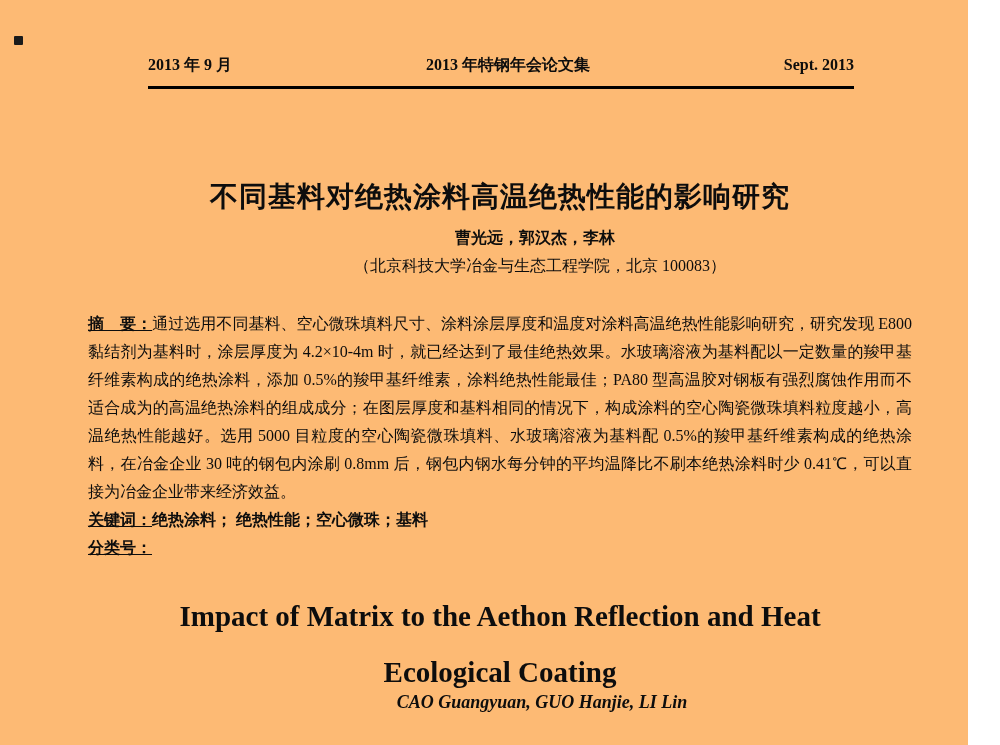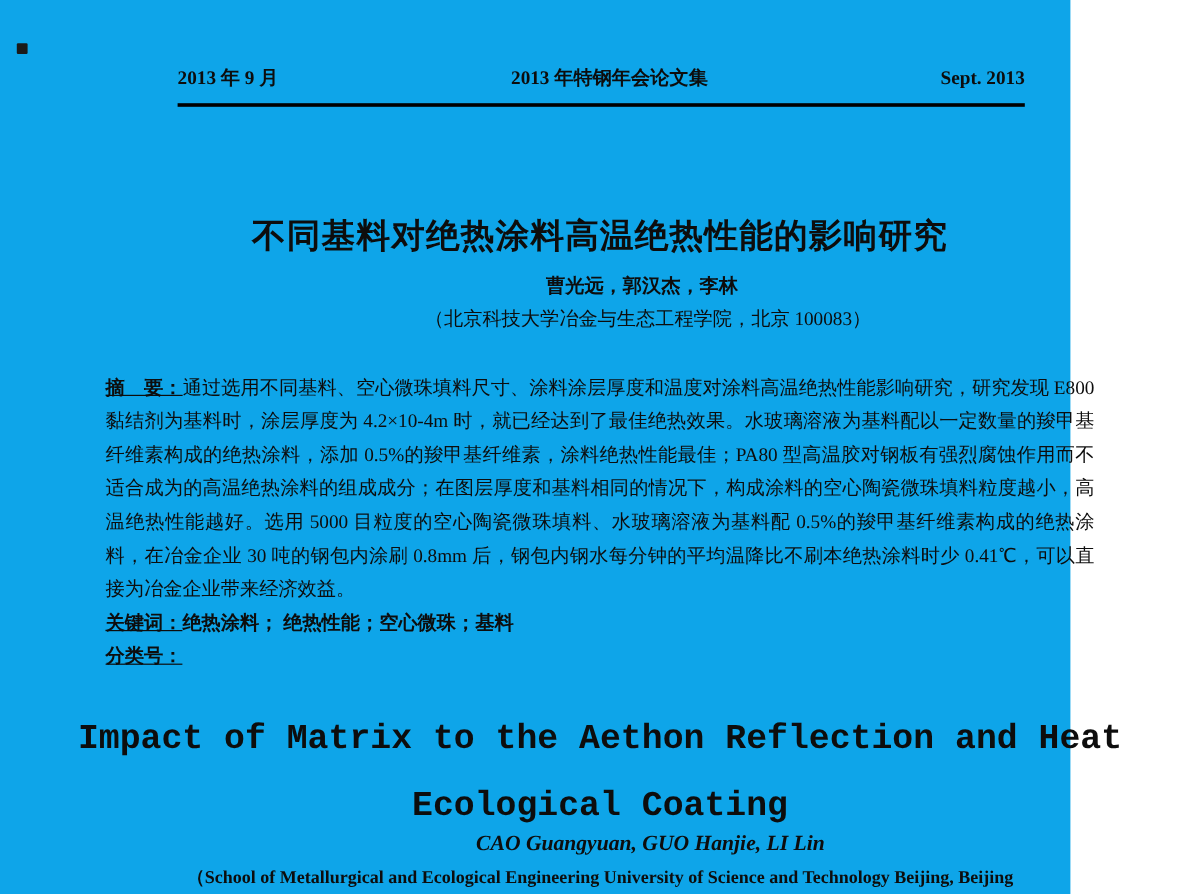--- a/index.html
+++ b/index.html
@@ -9,23 +9,23 @@
   }
   body {
     width: 1000px;
     height: 745px;
     overflow: hidden;
     font-family: "Liberation Serif", serif;
     color: #0d0d0d;
   }
   .page {
     position: relative;
-    width: 892px;
+    width: 968px;
     height: 745px;
-    background: #0ea5e9;
+    background: #fdba74;
   }
   .scan-artifact {
     position: absolute;
     left: 14px;
     top: 36px;
     width: 9px;
     height: 9px;
     background: #1a1a1a;
     border-radius: 1px;
   }
@@ -96,21 +96,21 @@
     margin-top: 0;
     font-weight: bold;
     text-align: left;
   }
   .title-en {
     position: absolute;
     left: 0;
     top: 588px;
     width: 1000px;
     text-align: center;
-    font-family: Liberation Mono, monospace;
+    font-family: Liberation Serif, serif;
     font-size: 29px;
     font-weight: bold;
     line-height: 56px;
   }
   .authors-en {
     position: absolute;
     left: 0;
     top: 692px;
     width: 1000px;
     text-align: center;
@@ -154,15 +154,14 @@
     <p class="classification-line"><span class="label-bold">分类号：</span></p>
   </div>
 
   <div class="title-en">
     <div>Impact of Matrix to the Aethon Reflection and Heat</div>
     <div>Ecological Coating</div>
   </div>
 
   <div class="authors-en">CAO Guangyuan, GUO Hanjie, LI Lin</div>
 
-  <div class="affiliation-en">（School of Metallurgical and Ecological Engineering University of Science and Technology Beijing, Beijing</div>
 
 </div>
 
 </body></html>

